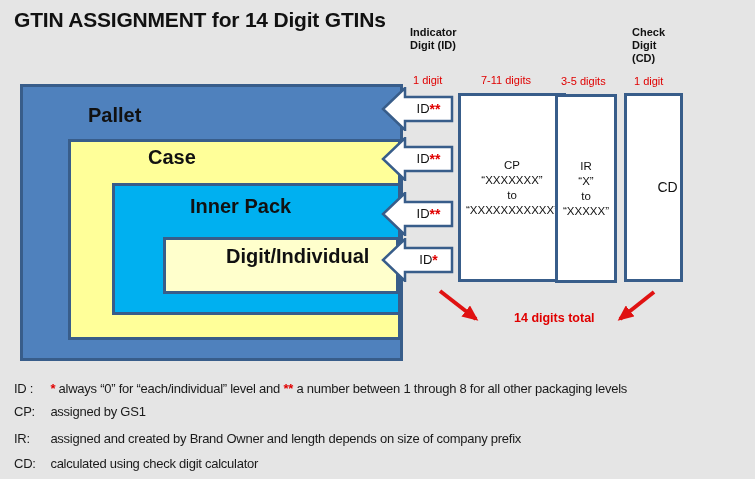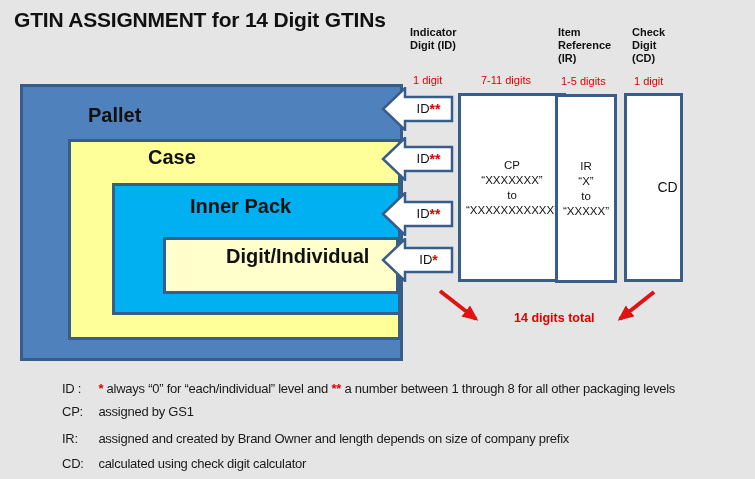--- a/index.html
+++ b/index.html
@@ -70,47 +70,44 @@
   #fbox-cp { left: 458px; top: 93px; width: 108px; height: 189px; }
   #fbox-ir { left: 555px; top: 94px; width: 62px; height: 189px; }
   #fbox-cd { left: 624px; top: 93px; width: 59px; height: 189px; font-size: 14px; padding-left: 28px; }
 
   
   #total-note {
     left: 514px; top: 311px; font-size: 12.5px; font-weight: bold; color: #e00000;
   }
 
   
-  .legend-line { left: 14px; font-size: 13px; letter-spacing: -0.25px; color: #1a1a1a; white-space: nowrap; margin-left: 48px; }
+  .legend-line { left: 14px; font-size: 13px; letter-spacing: -0.25px; color: #1a1a1a; white-space: nowrap; }
   .legend-prefix { display: inline-block; width: 33px; }
   #legend-id { top: 381px; }
   #legend-cp { top: 404px; }
   #legend-ir { top: 431px; }
   #legend-cd { top: 456px; }
   .red { color: #e00000; font-weight: bold; }
 </style>
 </head>
 <body>
 
 <div id="stage">
 
   <div id="title" class="abs">GTIN ASSIGNMENT for 14 Digit GTINs</div>
 
   <div id="hdr-id" class="abs col-header">Indicator
 Digit (ID)</div>
-  <div id="hdr-ir" class="abs col-header">Item
-Reference
-(IR)</div>
   <div id="hdr-cd" class="abs col-header">Check
 Digit
 (CD)</div>
 
   <div id="note-id" class="abs col-note">1 digit</div>
   <div id="note-cp" class="abs col-note">7-11 digits</div>
-  <div id="note-ir" class="abs col-note">1-5 digits</div>
+  <div id="note-ir" class="abs col-note">3-5 digits</div>
   <div id="note-cd" class="abs col-note">1 digit</div>
 
   <div id="box-pallet" class="abs level-box"></div>
   <div id="box-case" class="abs level-box"></div>
   <div id="box-inner" class="abs level-box"></div>
   <div id="box-each" class="abs level-box"></div>
 
   <div id="lbl-pallet" class="abs level-label">Pallet</div>
   <div id="lbl-case" class="abs level-label">Case</div>
   <div id="lbl-inner" class="abs level-label">Inner Pack</div>

